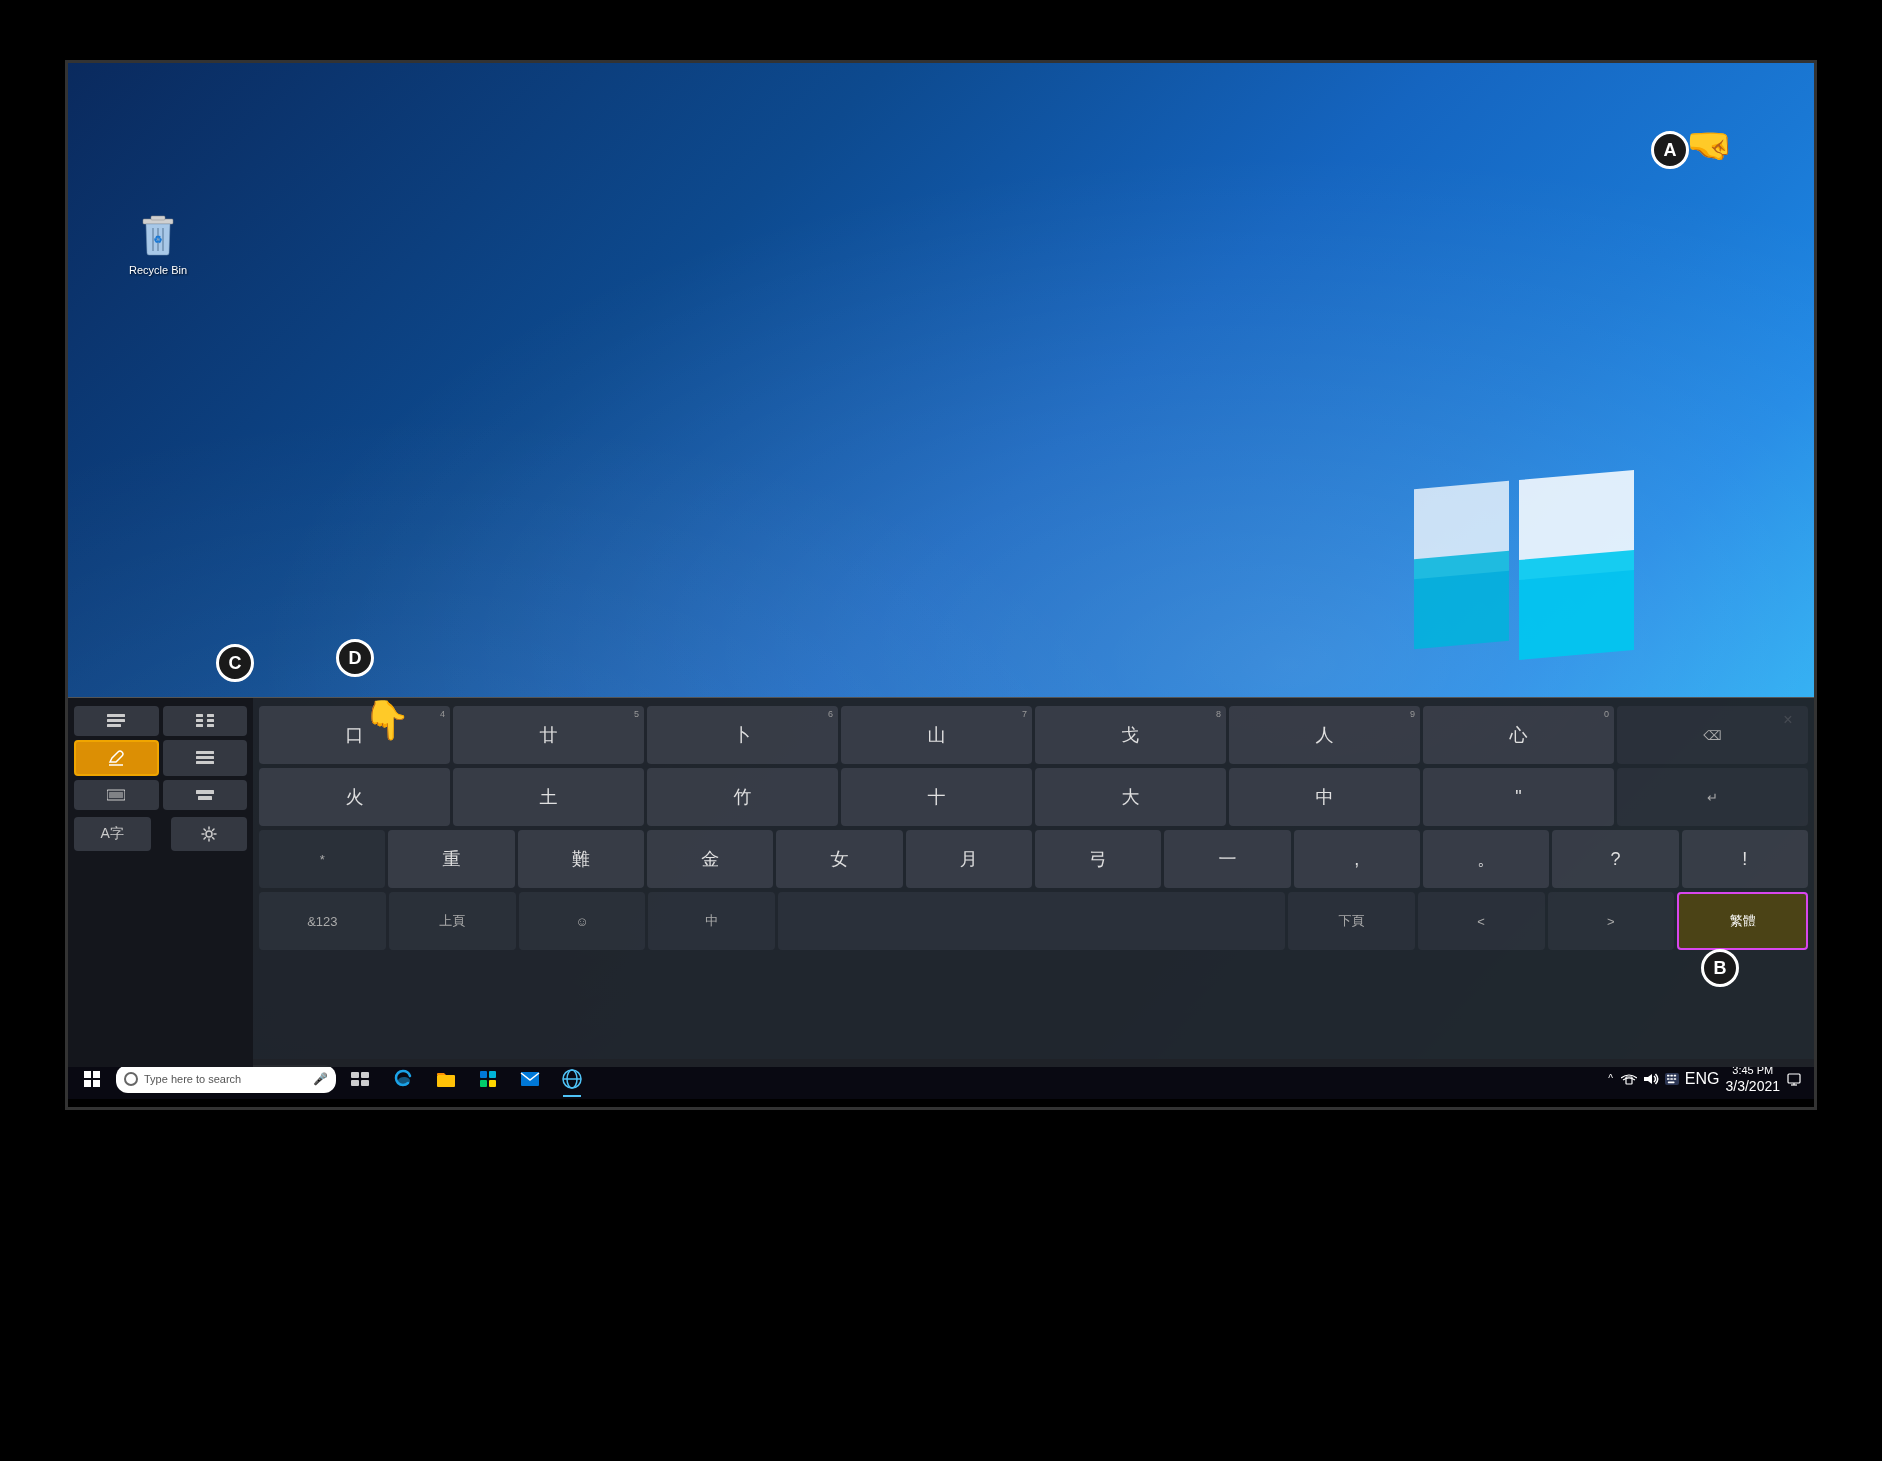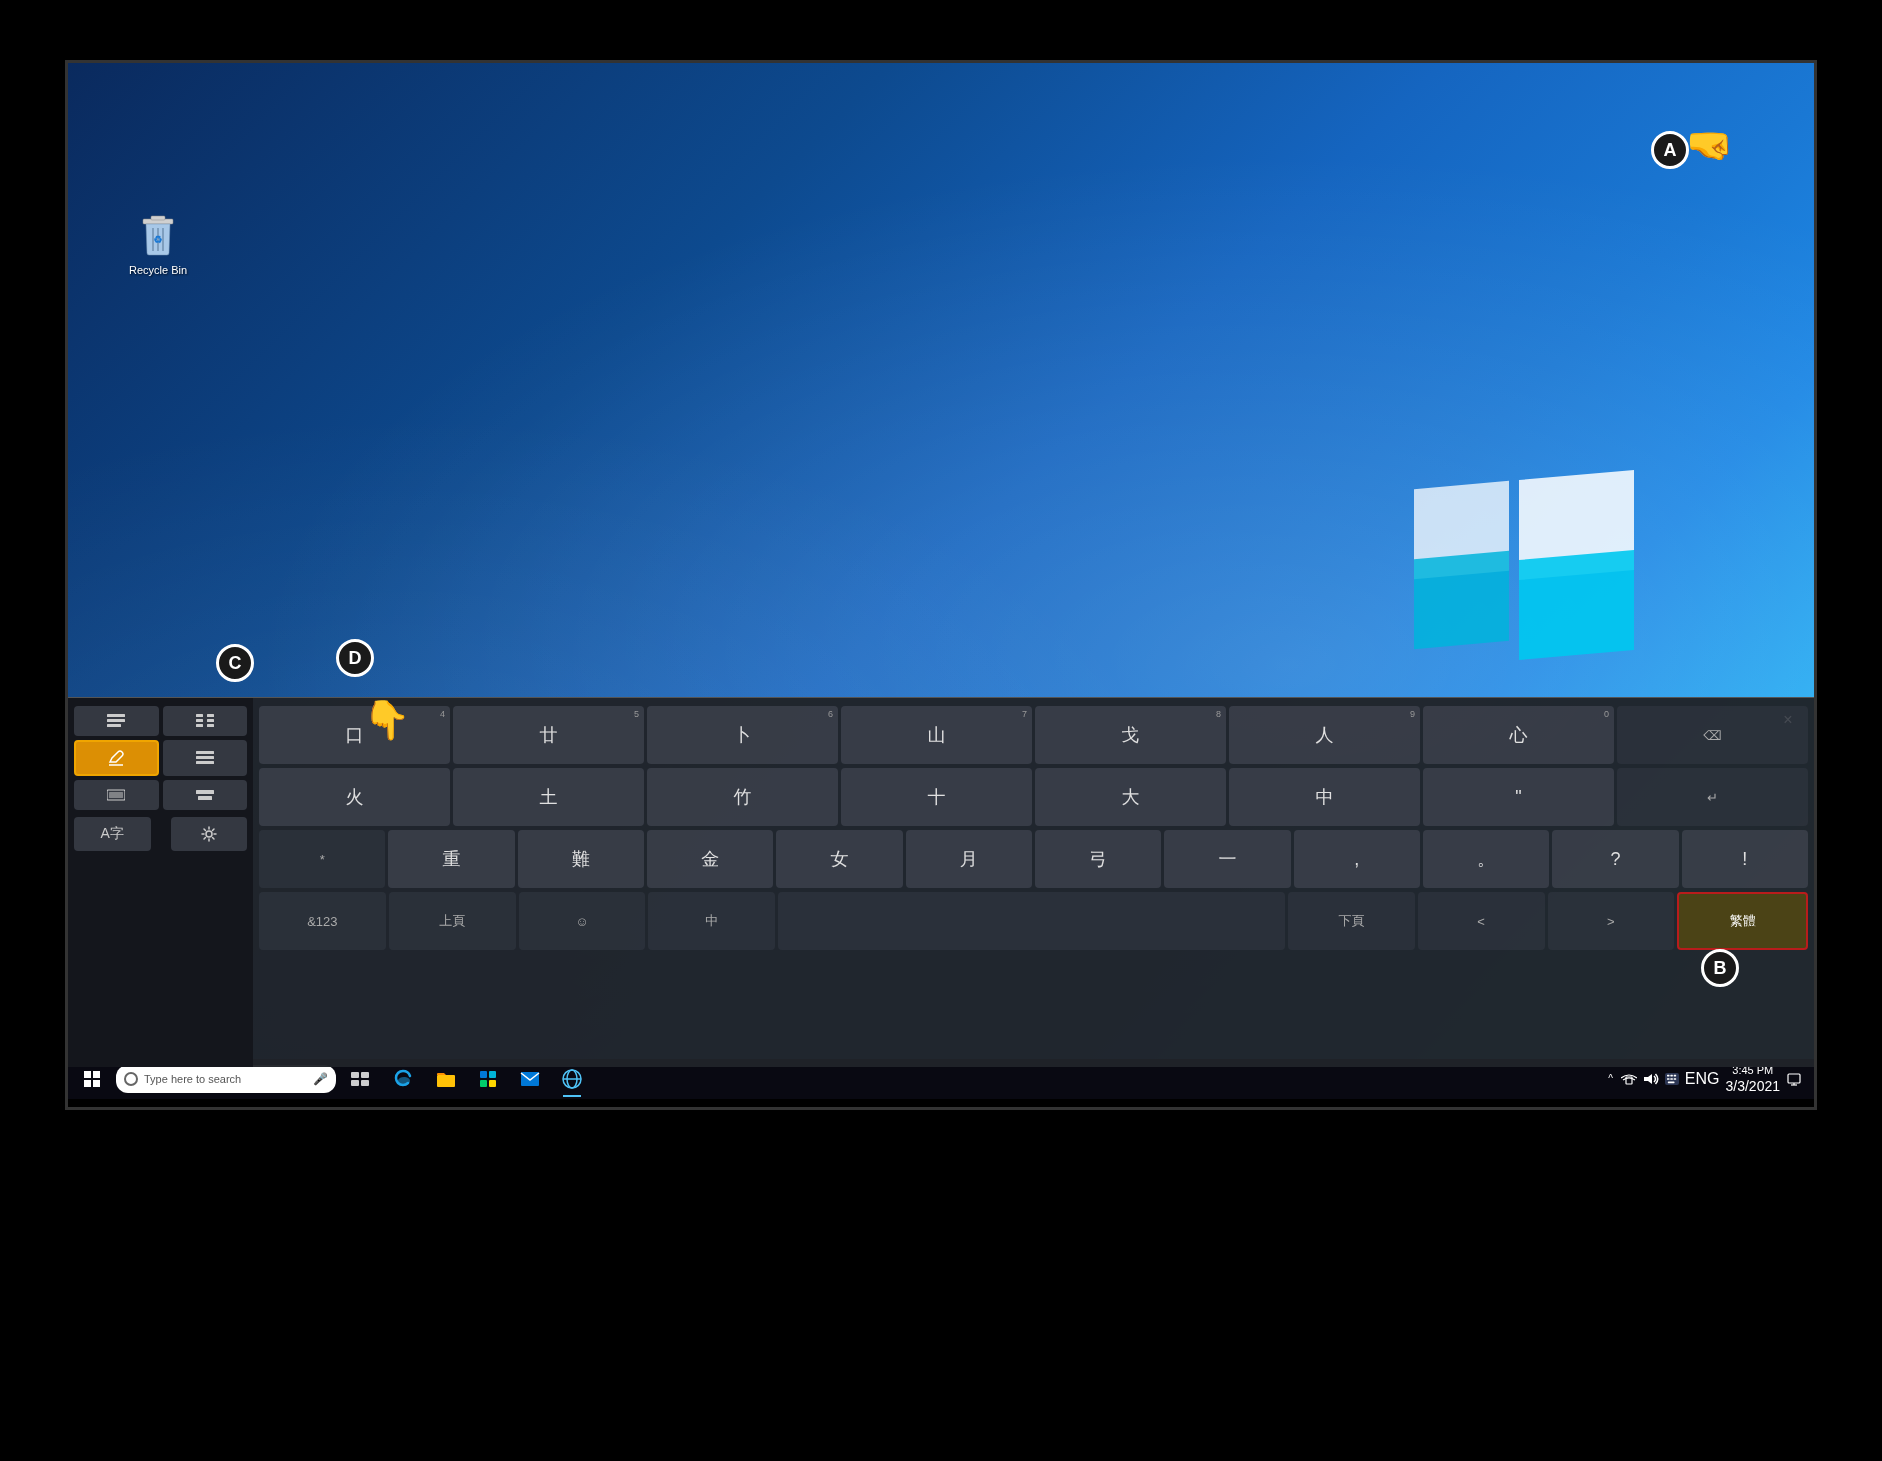--- a/index.html
+++ b/index.html
@@ -347,21 +347,21 @@
       font-size: 9px;
       color: #999;
     }
     .kb-key.space-key { flex: 4; }
     .kb-key.func-key {
       background: rgba(45, 50, 60, 0.85);
       font-size: 13px;
       color: #aaa;
     }
     .kb-key.highlighted {
-      border: 2px solid #b91c1c;
+      border: 2px solid #d946ef;
       color: #fff;
       background: rgba(80, 70, 20, 0.9);
       text-align: center;
     }
 
     
     .annotation {
       position: absolute;
       width: 38px;
       height: 38px;

